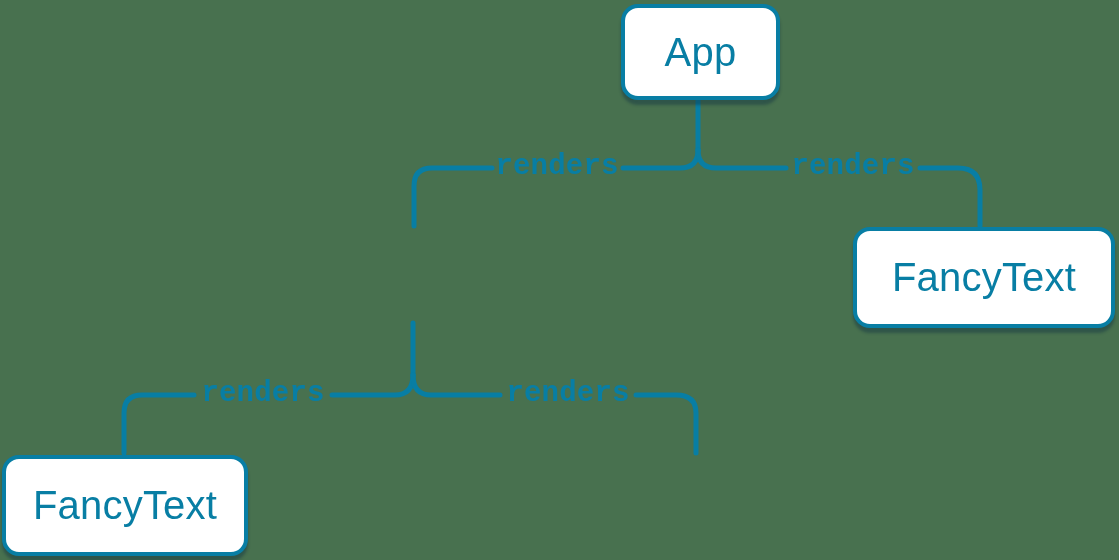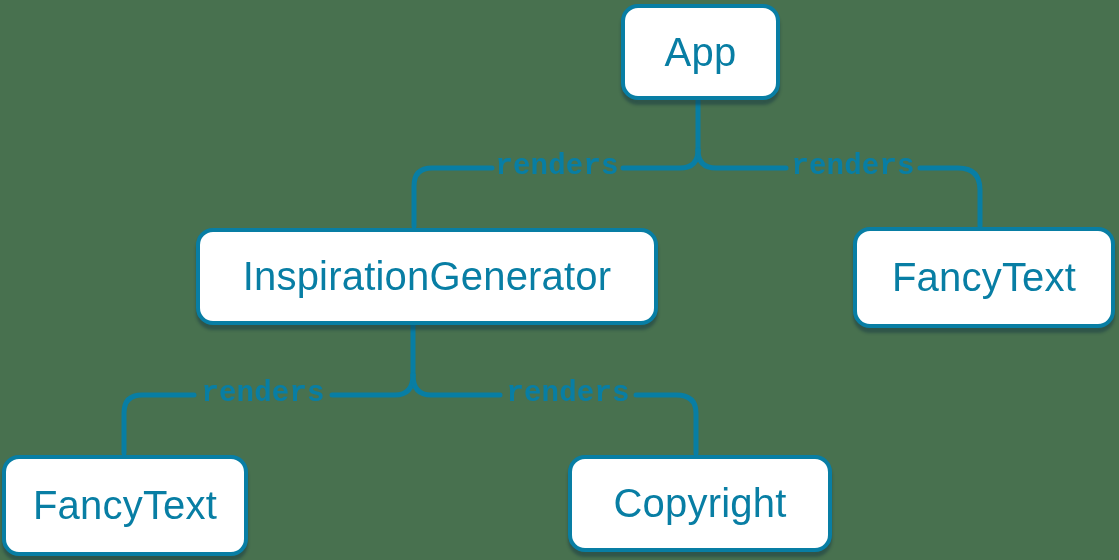--- a/index.html
+++ b/index.html
@@ -70,35 +70,29 @@
     <path d="M698 150 Q698 168 716 168 H786 M920 168 H958 Q980 168 980 190 V226"></path>
     <path d="M413 323 V375"></path>
     <path d="M413 375 Q413 395 395 395 H332 M194 395 H142 Q124 395 124 413 V453"></path>
     <path d="M413 375 Q413 395 431 395 H500 M636 395 H676 Q696 395 696 413 V453"></path>
   </svg>
 
   <div class="node" style="left:621px; top:4px; width:159px; height:96px;">
     <span>App</span>
   </div>
 
-  <div class="node" style="left:196px; top:228px; width:462px; height:97px;">
-    <span>InspirationGenerator</span>
-  </div>
 
   <div class="node" style="left:853px; top:227px; width:262px; height:101px;">
     <span>FancyText</span>
   </div>
 
   <div class="node" style="left:2px; top:455px; width:246px; height:101px;">
     <span>FancyText</span>
   </div>
 
-  <div class="node" style="left:568px; top:455px; width:264px; height:97px;">
-    <span>Copyright</span>
-  </div>
 
   <span class="edge-label" style="left:557px; top:168px;">renders</span>
 
   <span class="edge-label" style="left:853px; top:168px;">renders</span>
 
   <span class="edge-label" style="left:263px; top:395px;">renders</span>
 
   <span class="edge-label" style="left:568px; top:395px;">renders</span>
 
 </div>

